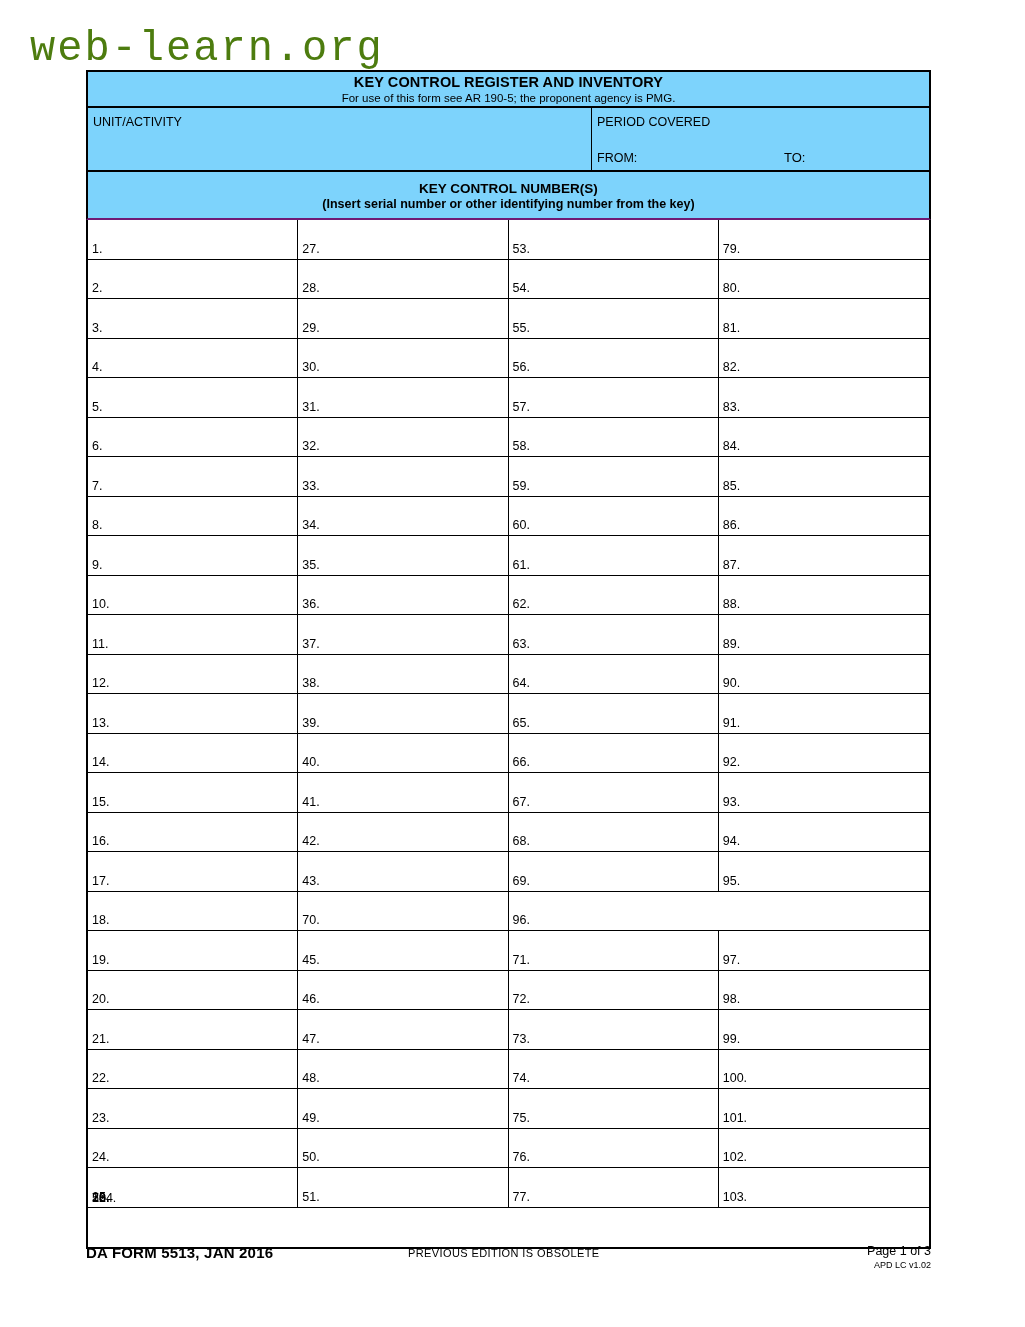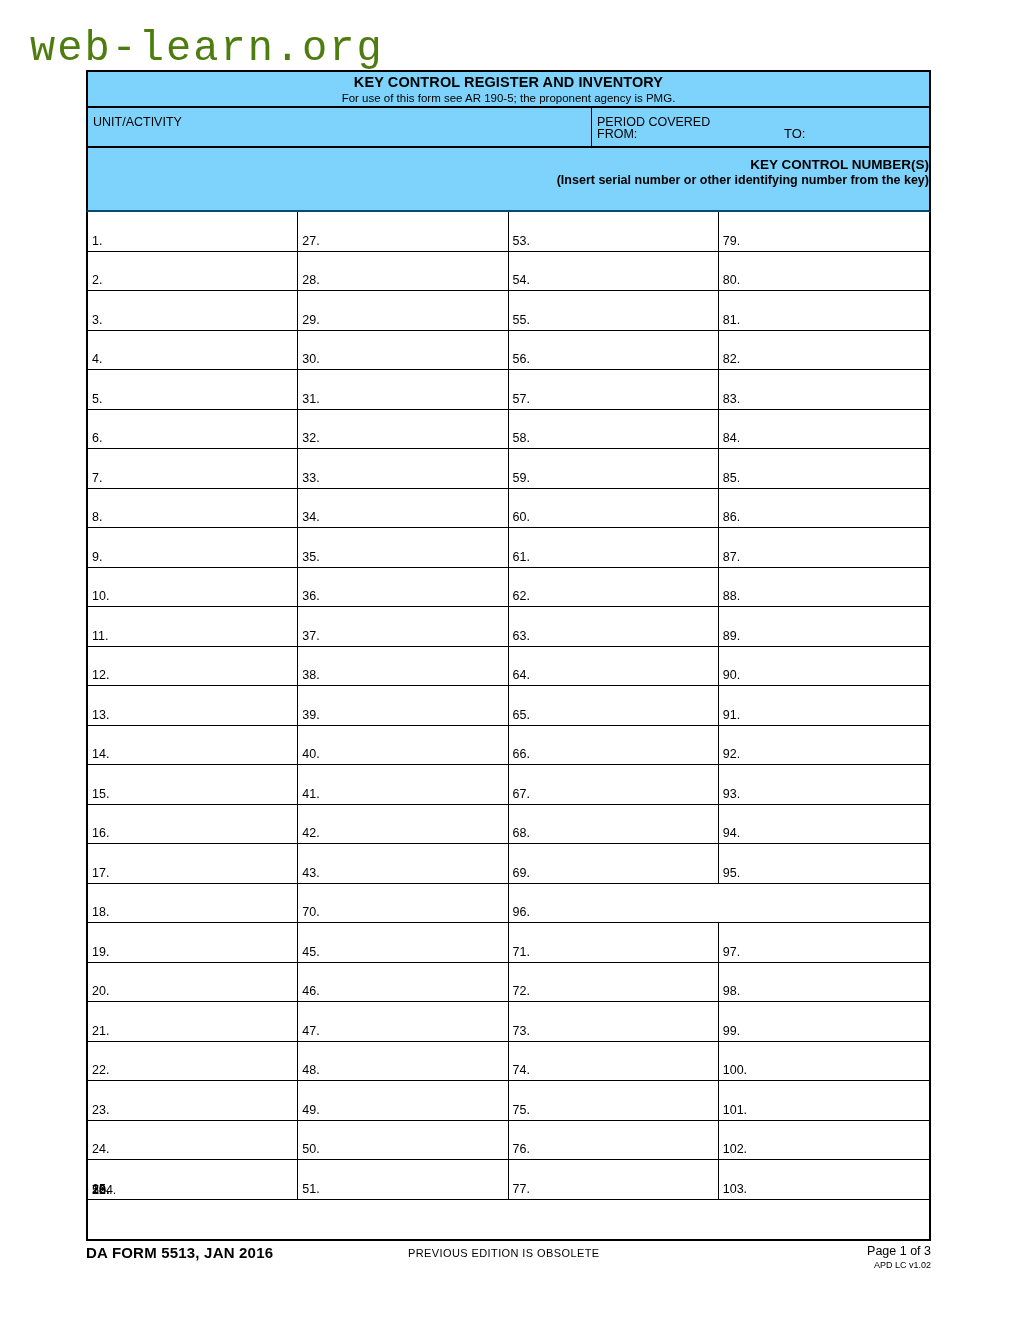--- a/index.html
+++ b/index.html
@@ -65,21 +65,21 @@
     line-height: 17px;
   }
   #form-subtitle {
     font-size: 11.5px;
     font-weight: normal;
     line-height: 14px;
   }
 
   
   #unit-band {
-    height: 40px;
+    height: 64px;
     border-bottom: 2px solid #000;
     display: flex;
   }
   #unit-cell {
     width: 504px;
     box-sizing: border-box;
     border-right: 1.5px solid #000;
     padding: 4px 0 0 5px;
   }
   #period-cell {
@@ -100,23 +100,23 @@
   }
   #period-to {
     position: absolute;
     left: 192px;
     bottom: 5px;
     font-size: 13px;
   }
 
   
   #kcn-band {
-    height: 64px;
-    border-bottom: 2px solid #0c4a6e;
-    text-align: right;
+    height: 48px;
+    border-bottom: 2px solid #701a75;
+    text-align: center;
     padding-top: 9px;
     box-sizing: border-box;
   }
   #kcn-title {
     font-size: 13.5px;
     font-weight: bold;
     line-height: 16px;
   }
   #kcn-sub {
     font-size: 12.5px;

